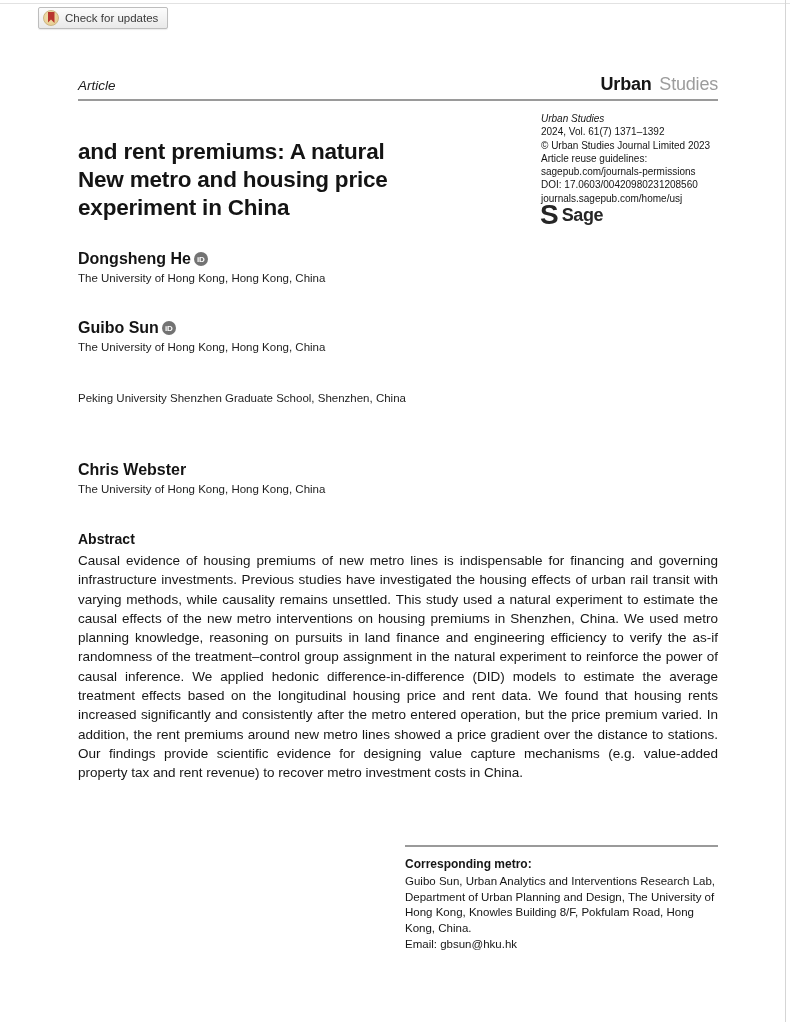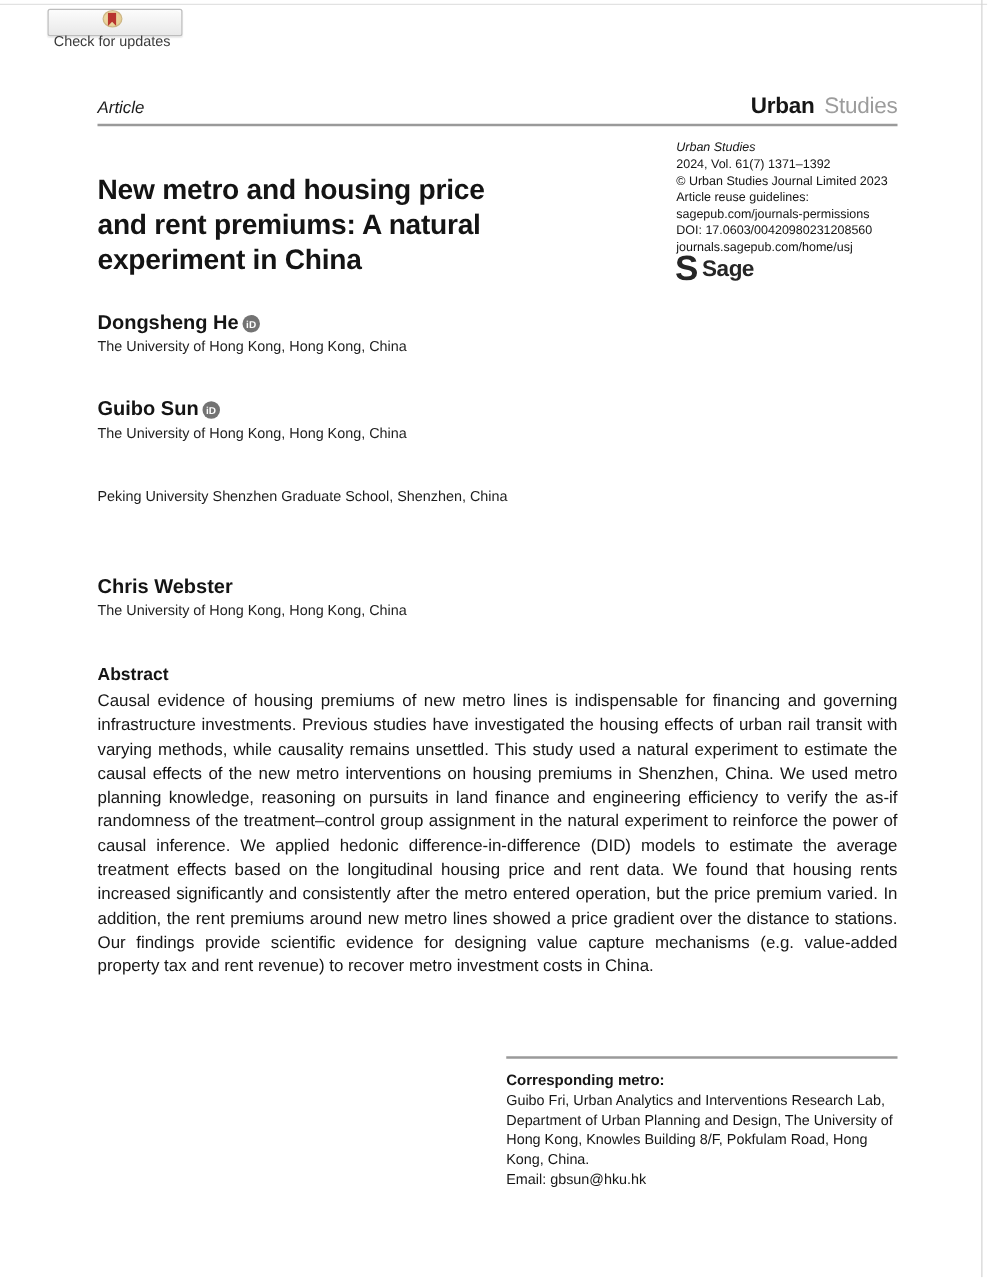--- a/index.html
+++ b/index.html
@@ -12,21 +12,20 @@
   .scan-edge-top { position:absolute; left:0; top:3px; width:100%; height:1px; background:#e2e2e2; }
   .scan-edge-right { position:absolute; right:4px; top:0; width:1px; height:100%; background:#d5d5d5; }
 
   
   .update-badge {
     position:absolute; left:38px; top:7px; height:22px;
     display:flex; align-items:center; gap:6px; padding:0 9px 0 4px;
     background:linear-gradient(#fcfcfc,#e9e9e9);
     border:1px solid #bdbdbd; border-radius:2px; cursor:pointer;
     box-shadow:0 1px 1px rgba(0,0,0,0.08);
-    flex-direction:column;
   }
   .crossmark-circle {
     width:16px; height:16px; border-radius:50%;
     background:radial-gradient(circle at 40% 40%, #f2e0ae, #e3c88a);
     display:flex; align-items:flex-start; justify-content:center;
     border:1px solid #cdb684;
   }
   .crossmark-ribbon {
     width:7px; height:11px; margin-top:1px; background:#b8352e;
     clip-path:polygon(0 0,100% 0,100% 100%,50% 68%,0 100%);
@@ -102,22 +101,22 @@
     <div>sagepub.com/journals-permissions</div>
     <div>DOI: 17.0603/00420980231208560</div>
     <div>journals.sagepub.com/home/usj</div>
   </div>
   <div class="sage-logo">
     <span class="sage-s">S</span>
     <span class="sage-name">Sage</span>
   </div>
 
   <div class="paper-title">
+    <div>and rent premiums: A natural</div>
     <div>New metro and housing price</div>
-    <div>and rent premiums: A natural</div>
     <div>experiment in China</div>
   </div>
 
   <div class="authors">
     <div class="author-block">
       <div class="author-name">
         <span>Dongsheng He</span>
         <span class="orcid-badge">iD</span>
       </div>
       <div class="author-affiliation">The University of Hong Kong, Hong Kong, China</div>
@@ -139,16 +138,16 @@
       <div class="author-affiliation">The University of Hong Kong, Hong Kong, China</div>
     </div>
   </div>
 
   <div class="abstract-heading">Abstract</div>
   <div class="abstract-text">Causal evidence of housing premiums of new metro lines is indispensable for financing and governing infrastructure investments. Previous studies have investigated the housing effects of urban rail transit with varying methods, while causality remains unsettled. This study used a natural experiment to estimate the causal effects of the new metro interventions on housing premiums in Shenzhen, China. We used metro planning knowledge, reasoning on pursuits in land finance and engineering efficiency to verify the as-if randomness of the treatment–control group assignment in the natural experiment to reinforce the power of causal inference. We applied hedonic difference-in-difference (DID) models to estimate the average treatment effects based on the longitudinal housing price and rent data. We found that housing rents increased significantly and consistently after the metro entered operation, but the price premium varied. In addition, the rent premiums around new metro lines showed a price gradient over the distance to stations. Our findings provide scientific evidence for designing value capture mechanisms (e.g. value-added property tax and rent revenue) to recover metro investment costs in China.</div>
 
   <div class="corresponding-rule"></div>
   <div class="corresponding">
     <div class="corresponding-heading">Corresponding metro:</div>
-    <div>Guibo Fri, Urban Analytics and Interventions Research Lab, Department of Urban Planning and Design, The University of Hong Kong, Knowles Building 8/F, Pokfulam Road, Hong Kong, China.</div>
+    <div>Guibo Sun, Urban Analytics and Interventions Research Lab, Department of Urban Planning and Design, The University of Hong Kong, Knowles Building 8/F, Pokfulam Road, Hong Kong, China.</div>
     <div>Email: gbsun@hku.hk</div>
   </div>
 </div>
 
 </body></html>

